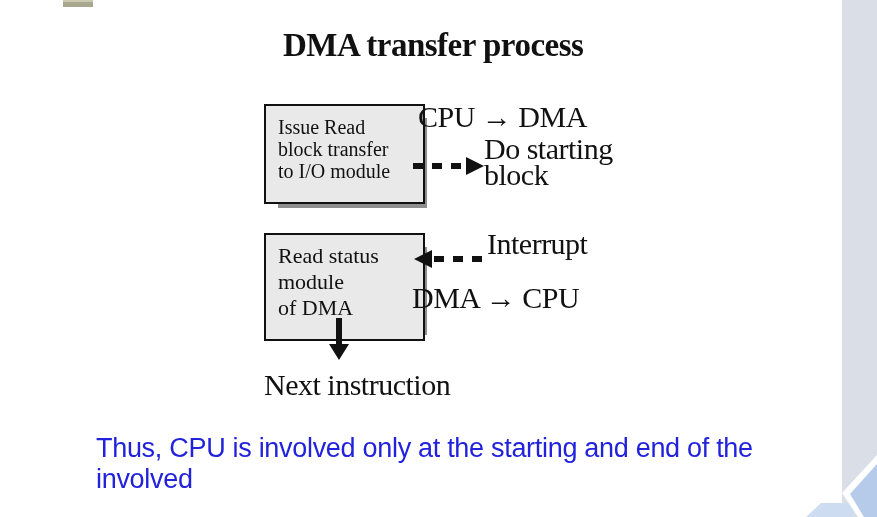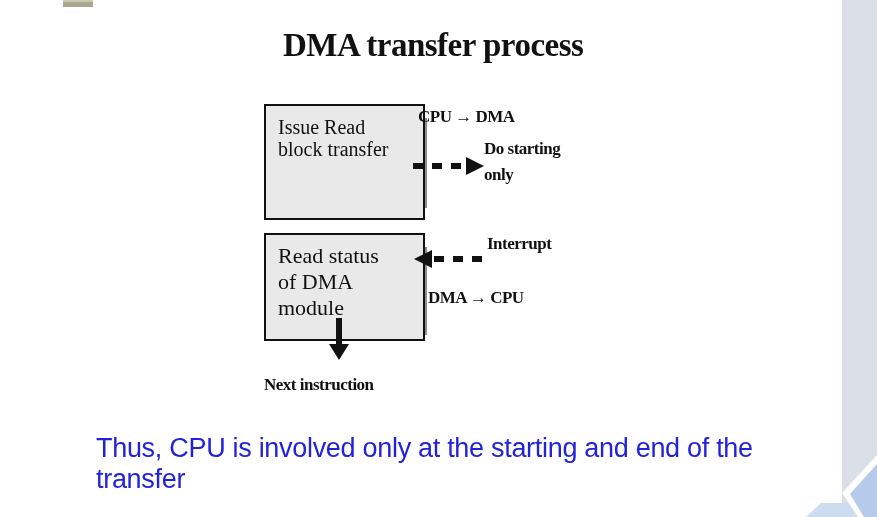--- a/index.html
+++ b/index.html
@@ -16,29 +16,29 @@
   .corner-svg{position:absolute;left:797px;top:447px;width:80px;height:70px;}
   
   .title{position:absolute;left:283px;top:27px;font-size:33px;font-weight:bold;
     letter-spacing:-0.5px;white-space:nowrap;text-align:right;}
   
   .shadow{position:absolute;width:149px;background:#8e8e8e;}
   .shadow.b1{left:278px;top:118px;height:90px;}
   .shadow.b2{left:278px;top:247px;height:88px;}
   .box{position:absolute;left:264px;width:145px;background:#e9e9e9;
     border:2px solid #111;}
-  .box.b1{top:104px;height:86px;padding:10px 0 16px 12px;font-size:20px;line-height:22px;}
+  .box.b1{top:104px;height:86px;padding:10px 0 0 12px;font-size:20px;line-height:22px;}
   .box.b2{top:233px;height:84px;padding:8px 0 12px 12px;font-size:22px;line-height:26px;}
   .box div{white-space:nowrap;}
   
-  .lbl{position:absolute;font-size:17px;letter-spacing:-0.5px;white-space:nowrap;line-height:26px;font-weight:bold;}
+  .lbl{position:absolute;font-size:30px;letter-spacing:-0.5px;white-space:nowrap;line-height:26px;}
   .lbl.cpu-dma{left:418px;top:104px;}
   .lbl.do-else{left:484px;top:136px;}
   .lbl.interrupt{left:487px;top:231px;}
-  .lbl.dma-cpu{left:428px;top:285px;}
+  .lbl.dma-cpu{left:412px;top:285px;}
   .lbl.next-instr{left:264px;top:356px;margin-top:16px;}
   
   .dash{position:absolute;height:6px;
     background:repeating-linear-gradient(90deg,#111 0 10px,transparent 10px 19px);}
   .dash.right{left:413px;top:163px;width:53px;}
   .dash.left{left:434px;top:256px;width:50px;}
   .head-right{position:absolute;left:466px;top:157px;width:0;height:0;
     border-left:18px solid #111;border-top:9px solid transparent;border-bottom:9px solid transparent;}
   .head-left{position:absolute;left:414px;top:250px;width:0;height:0;
     border-right:18px solid #111;border-top:9px solid transparent;border-bottom:9px solid transparent;}
@@ -66,42 +66,43 @@
   </svg>
 
   <div class="title">DMA transfer process</div>
 
   <div class="shadow b1"></div>
   <div class="shadow b2"></div>
 
   <div class="box b1">
     <div>Issue Read</div>
     <div>block transfer</div>
+    <div>to I/O module</div>
   </div>
 
   <div class="box b2">
     <div>Read status</div>
+    <div>module</div>
     <div>of DMA</div>
-    <div>module</div>
   </div>
 
   <div class="dash right"></div>
   <div class="head-right"></div>
   <div class="dash left"></div>
   <div class="head-left"></div>
   <div class="vline"></div>
   <div class="head-down"></div>
 
   <div class="lbl cpu-dma">CPU → DMA</div>
   <div class="lbl do-else">
     <div>Do starting</div>
-    <div>only</div>
+    <div>block</div>
   </div>
   <div class="lbl interrupt">Interrupt</div>
   <div class="lbl dma-cpu">DMA → CPU</div>
   <div class="lbl next-instr">Next instruction</div>
 
   <div class="footer-text">
     <div>Thus, CPU is involved only at the starting and end of the</div>
-    <div>transfer</div>
+    <div>involved</div>
   </div>
 
 </div>
 
 </body></html>

